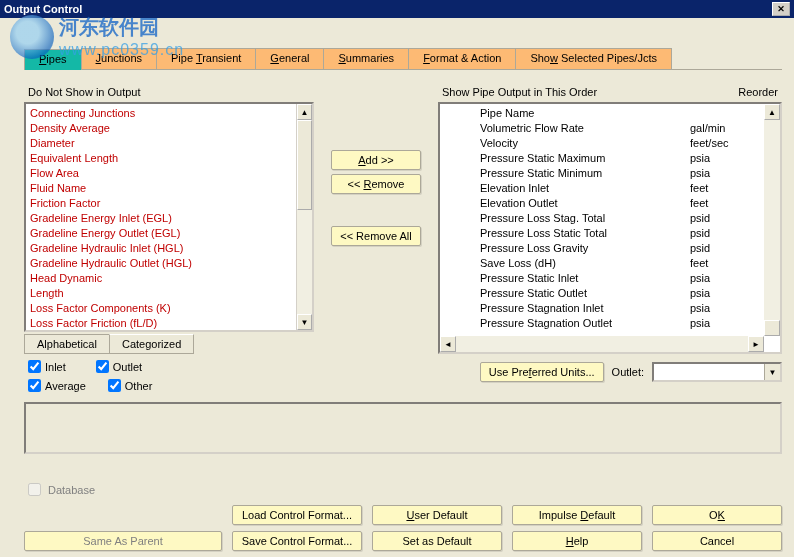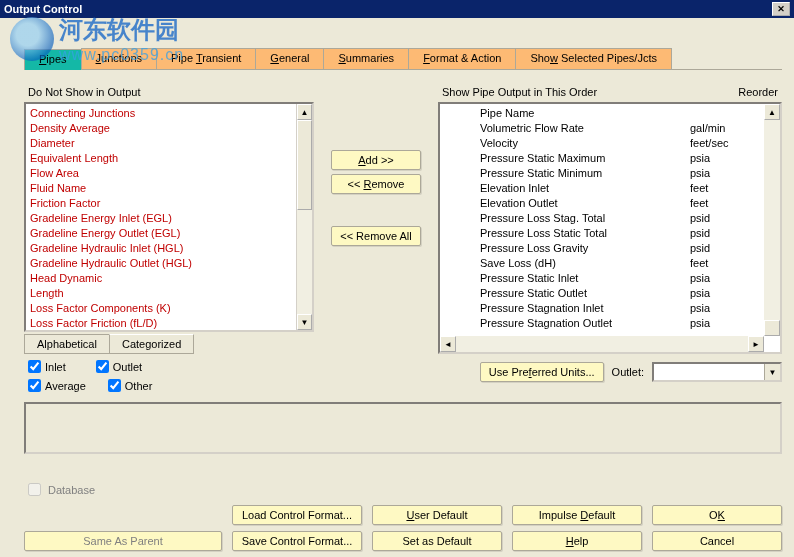--- a/index.html
+++ b/index.html
@@ -5,21 +5,21 @@
 * { box-sizing: border-box; font-family: Tahoma, Arial, sans-serif; font-size: 11px; }
 body { margin: 0; background: #ece9d8; width: 794px; height: 557px; position: relative; overflow: hidden; }
 
 .titlebar { background: linear-gradient(#0a246a, #0a246a); color: #fff; height: 18px; display: flex; align-items: center; padding: 0 4px; font-weight: bold; }
 .titlebar .spacer { flex: 1; }
 .titlebar .closebtn { width: 18px; height: 14px; background: #d4d0c8; border: 1px outset #fff; display: flex; align-items: center; justify-content: center; color: #000; font-size: 9px; font-weight: bold; cursor: pointer; }
 
 .watermark { position: absolute; top: 14px; left: 10px; pointer-events: none; z-index: 100; }
 .watermark .logo { width: 44px; height: 44px; border-radius: 50%; background: radial-gradient(circle at 40% 40%, #8ecdf5 30%, #0a61c0 70%); opacity: 0.65; display:inline-block; vertical-align:middle;}
 .watermark .logotext { display: inline-block; vertical-align: middle; margin-left: 2px; }
-.watermark .cn { color: #1e6cc8; font-size: 24px; font-weight: bold; opacity: 0.8; }
+.watermark .cn { color: #1e6cc8; font-size: 20px; font-weight: bold; opacity: 0.8; }
 .watermark .url { color: #37a0e6; font-size: 16px; opacity: 0.75; letter-spacing: 1px; }
 
 .main-area { background: #ece9d8; padding: 30px 12px 8px 24px; }
 
 .tabs { display: flex; height: 22px; border-bottom: 1px solid #aca899; margin-bottom: 16px; }
 .tab { padding: 3px 14px 0 14px; border: 1px solid #aca899; border-bottom: none; background: #fdba74; margin-right: -1px; cursor: pointer; position: relative; }
 .tab.active { background: #14b8a6; top: 1px; z-index: 2; }
 .tab .mn { text-decoration: underline; }
 
 .content-row { display: flex; gap: 12px; }

